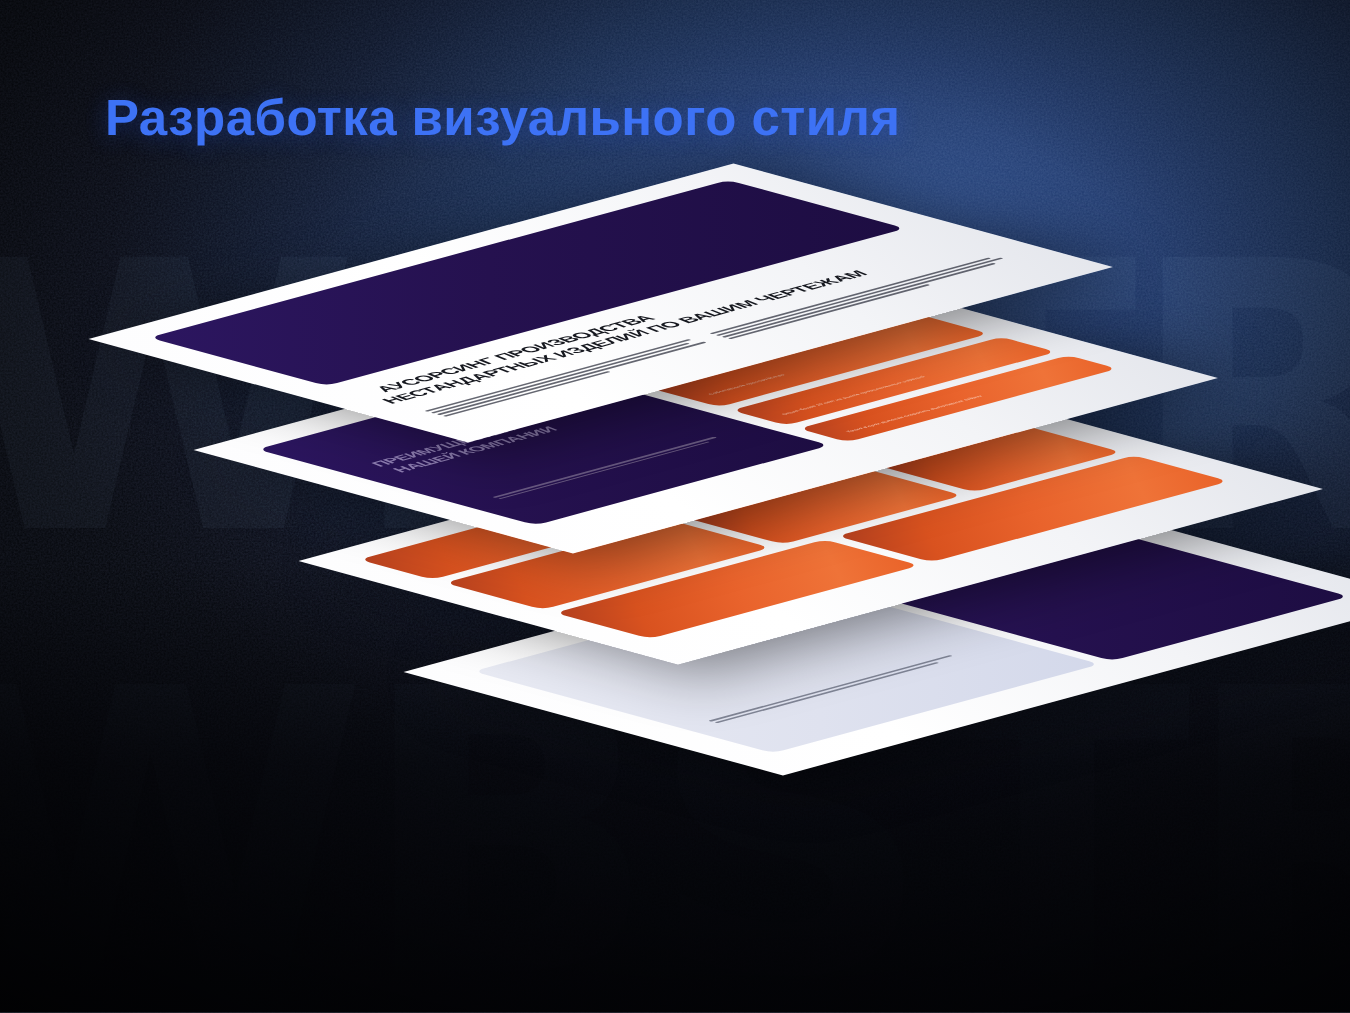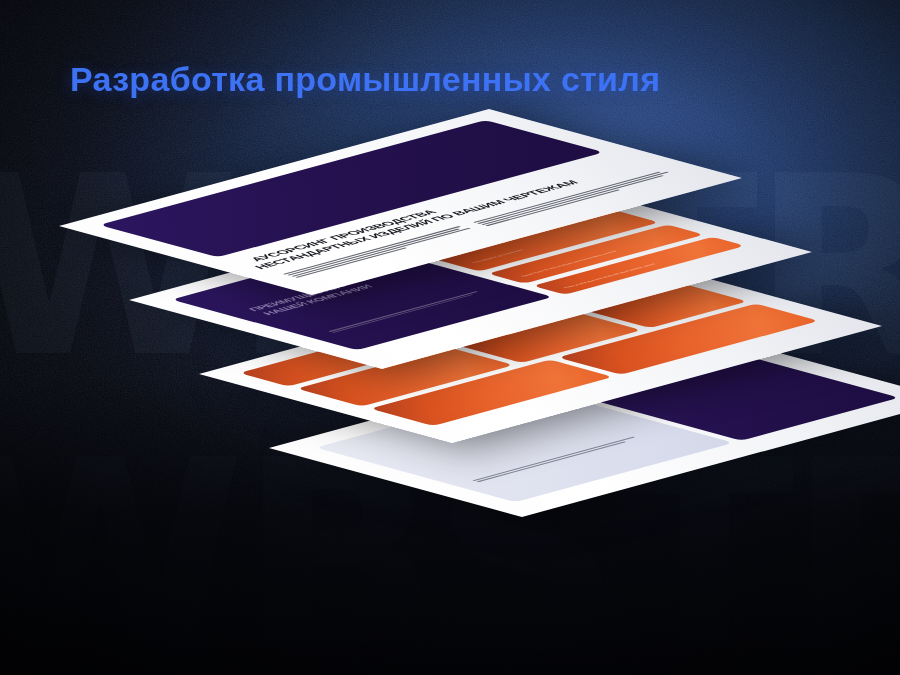--- a/index.html
+++ b/index.html
@@ -128,21 +128,21 @@
     <rect width="920" height="695" filter="url(#nz)"></rect>
   </svg>
 
   <div class="wm wm-top">WBSTR</div>
   <div class="wm wm-bot">WBSTR</div>
 
   <div class="bg-dark-bottom"></div>
   <div class="bg-vign"></div>
 </div>
 
-<div id="title">Разработка промышленных стиля</div>
+<div id="title">Разработка визуального стиля</div>
 
 <div id="stack">
 
   <div class="slide" style="left:269px; top:448px; z-index:1;">
     <div class="inner">
       <div class="blk lavender" style="left:24px; top:22px; width:218px; height:196px;">
         <div class="mt mid" style="left:18px; top:136px; width:168px;">
           <i style="height:2px;width:96%"></i>
           <i style="height:2px;width:88%"></i>
         </div>

